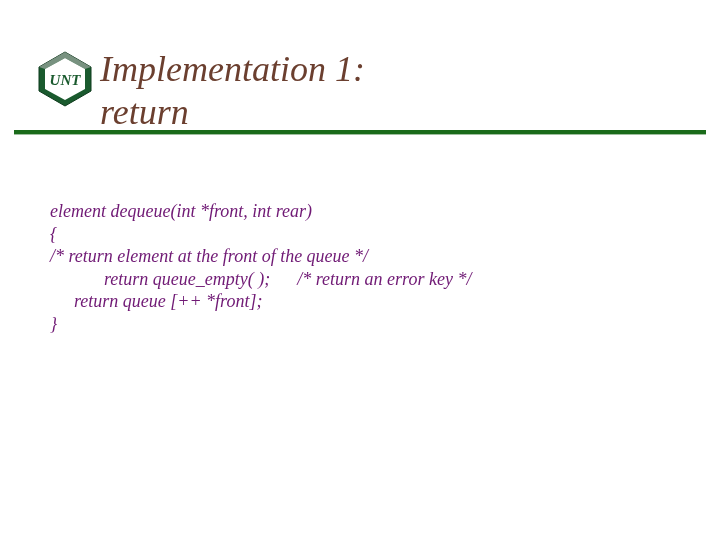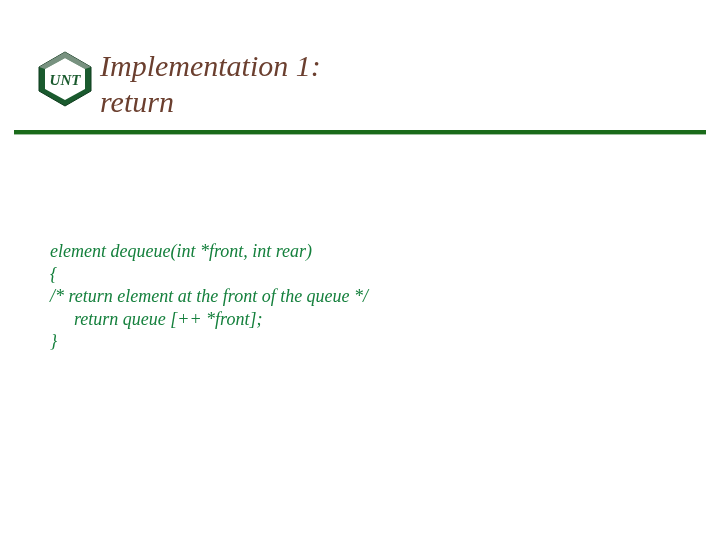--- a/index.html
+++ b/index.html
@@ -25,21 +25,21 @@
     height: 58px;
   }
   .title-block {
     position: absolute;
     left: 100px;
     top: 48px;
     width: 560px;
   }
   .title-line {
     font-family: Georgia, 'Times New Roman', serif;
-    font-size: 30px;
+    font-size: 36px;
     color: #6b3f2f;
     font-style: italic;
     line-height: 1.2;
   }
   .underline {
     position: absolute;
     left: 14px;
     top: 130px;
     width: 692px;
     height: 0;
@@ -47,23 +47,22 @@
     border-bottom: 1px solid #9fbf9f;
   }
   .body {
     position: absolute;
     left: 50px;
     top: 200px;
     width: 620px;
     font-family: Georgia, 'Times New Roman', serif;
     font-size: 18px;
     font-style: italic;
-    color: #15803d;
+    color: #701a75;
     line-height: 1.25;
-    margin-top: 40px;
   }
   .indent1 { padding-left: 24px; }
   .indent2 { padding-left: 54px; }
   .row { white-space: pre; }
 </style>
 </head>
 <body>
 
 <div class="slide">
 
@@ -80,17 +79,18 @@
     <div class="title-line">Implementation 1:</div>
     <div class="title-line">return</div>
   </div>
 
   <div class="underline"></div>
 
   <div class="body">
     <div class="row">element dequeue(int *front, int rear)</div>
     <div class="row">{</div>
     <div class="row">/* return element at the front of the queue */</div>
+    <div class="row indent2"><span>return queue_empty( );</span><span>      </span><span>/* return an error key */</span></div>
     <div class="row indent1">return queue [++ *front];</div>
     <div class="row">}</div>
   </div>
 
 </div>
 
 </body></html>

